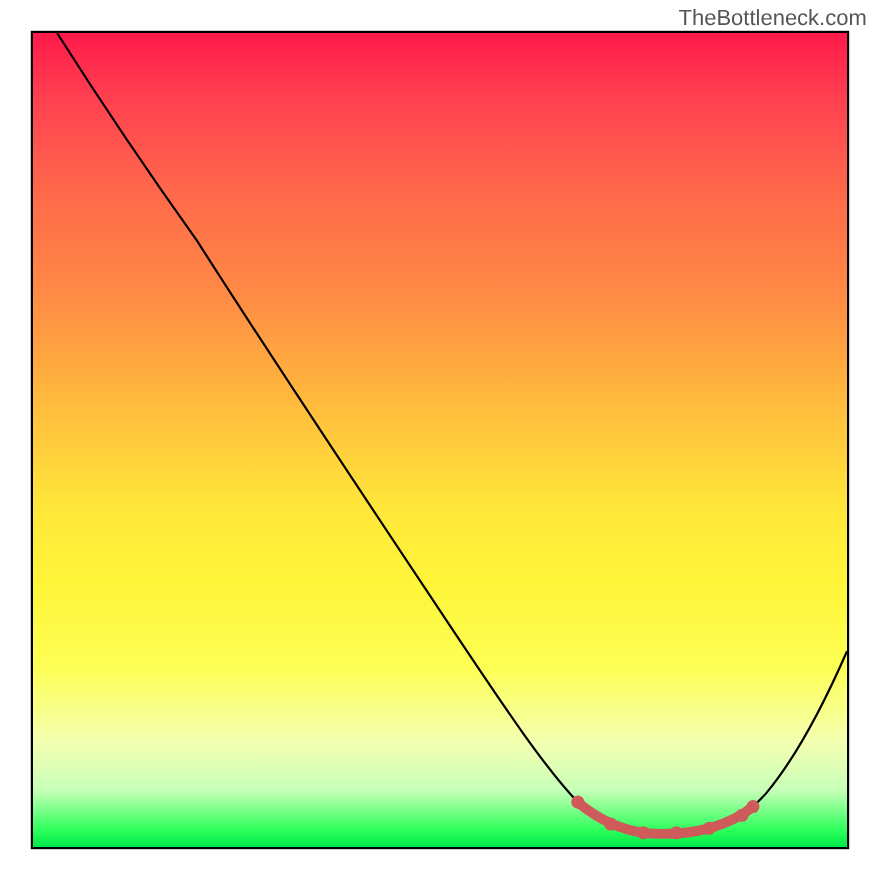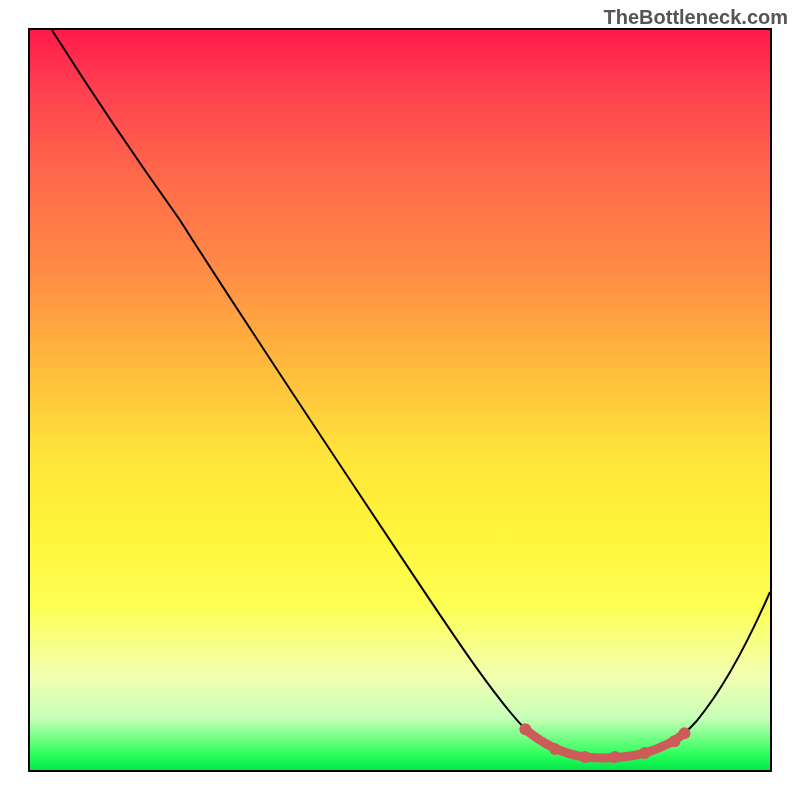--- a/index.html
+++ b/index.html
@@ -9,21 +9,21 @@
     height: 800px;
     position: relative;
     background: #ffffff;
   }
   .watermark {
     position: absolute;
     top: 6px;
     right: 12px;
     font-size: 20px;
     color: #555;
-    font-weight: 700;
+    font-weight: 400;
     z-index: 10;
   }
   .plot-area {
     position: absolute;
     top: 28px;
     left: 28px;
     width: 744px;
     height: 744px;
     border: 2px solid #000;
     overflow: hidden;

